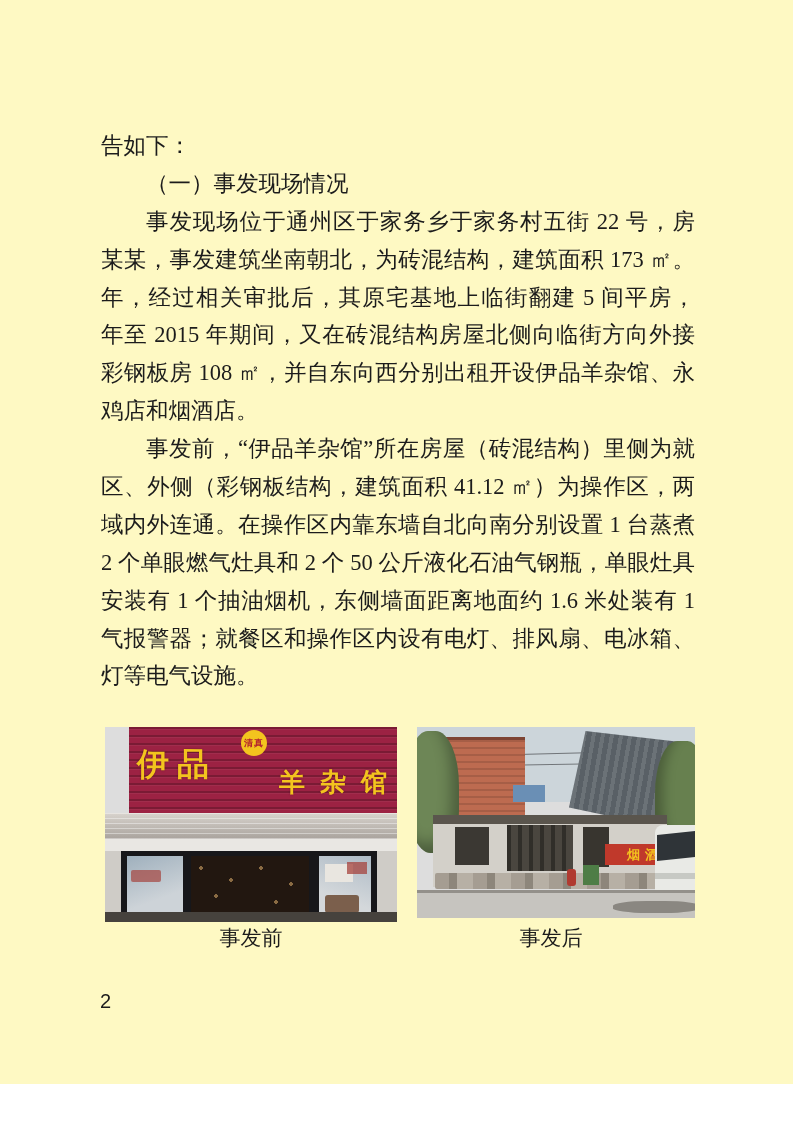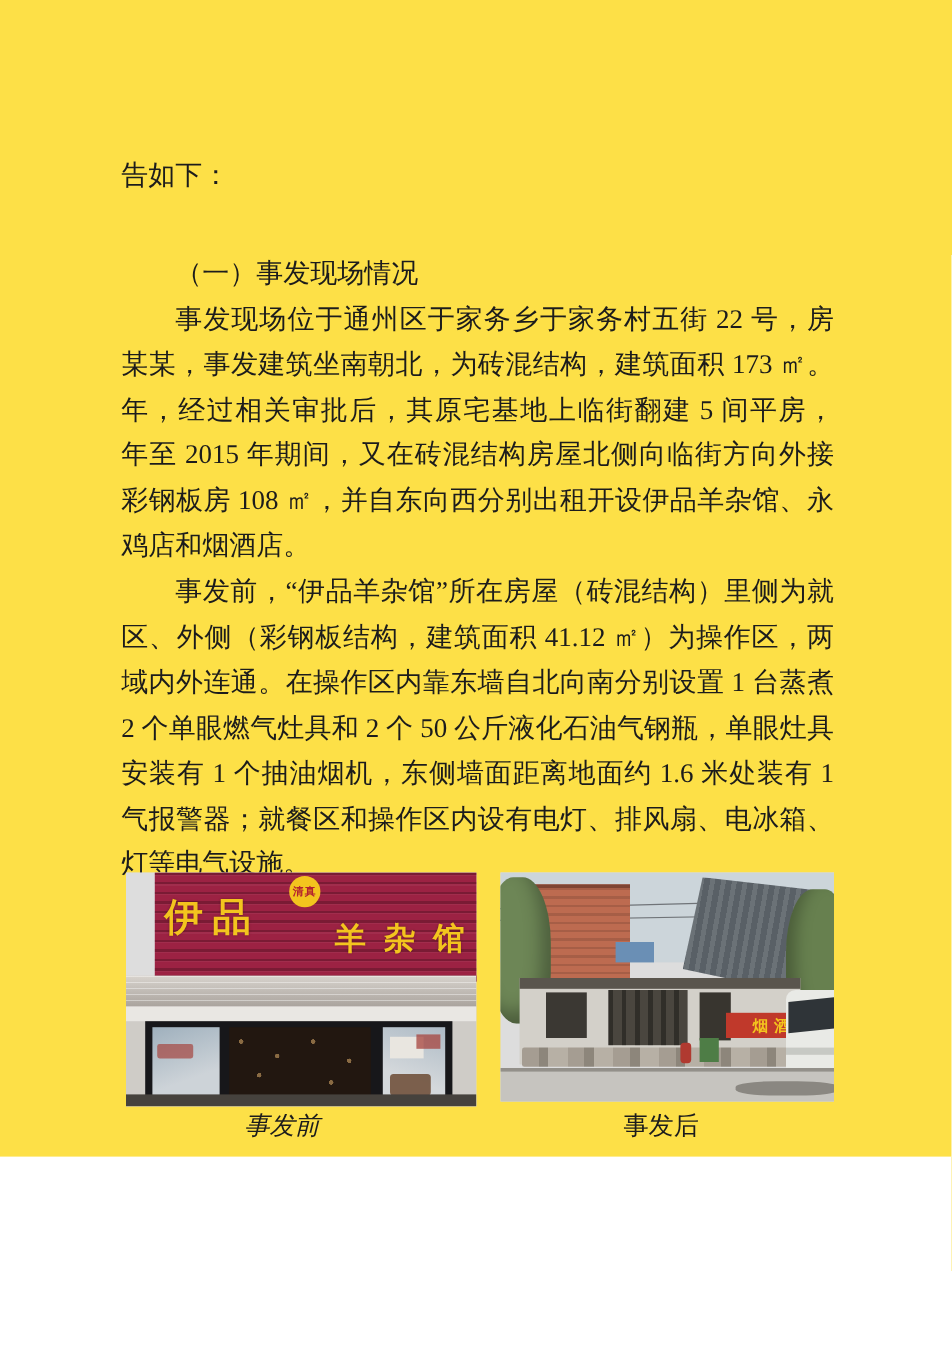--- a/index.html
+++ b/index.html
@@ -1,25 +1,25 @@
 <!DOCTYPE html>
 <html style="--sign-red: #9c2243; --sign-yellow: #f3c41e; --banner-red: #c0392b; --text: #1c1c1c;"><head>
 <meta charset="utf-8">
 <style>
   html,body{margin:0;padding:0;background:#ffffff;}
   .page{
-    position:relative;width:793px;height:964px;background:#fde047;overflow:hidden;
+    position:relative;width:793px;height:1084px;background:#fef9c3;overflow:hidden;
     font-family:"Liberation Serif","DejaVu Serif",serif;color:var(--text,#1c1c1c);
   }
   .content{position:absolute;left:101px;top:127px;width:594px;}
   .line{height:37.9px;line-height:37.9px;font-size:22.5px;white-space:nowrap;}
   .line.just{text-align:justify;text-align-last:justify;text-justify:inter-character;white-space:normal;overflow:hidden;}
   .line.indent{text-indent:45px;}
   .line.h1{font-family:"Liberation Sans","DejaVu Sans",sans-serif;font-weight:700;font-size:24px;padding-left:45px;}
-  .line.sub{padding-left:45px;margin-top:44px;}
+  .line.sub{padding-left:45px;}
 
   
   .photo{position:absolute;overflow:hidden;background:#ddd;}
   .photo *{position:absolute;}
   .photo-before{left:105px;top:727px;width:292px;height:195px;}
   .photo-after{left:417px;top:727px;width:278px;height:191px;}
 
   
   .pb-sign{left:0;top:0;width:292px;height:86px;background:var(--sign-red,#9c2243);
     background-image:repeating-linear-gradient(180deg,rgba(0,0,0,.22) 0 2px,rgba(255,255,255,.05) 2px 3px,transparent 3px 8px);
@@ -72,21 +72,21 @@
     font-family:"Liberation Sans",sans-serif;}
   .pa-bin{left:166px;top:138px;width:16px;height:20px;background:#4e7d46;}
   .pa-cyl{left:150px;top:142px;width:9px;height:17px;background:#b03a30;border-radius:3px;}
   .pa-truck{left:238px;top:98px;width:44px;height:88px;background:#e9eae6;border-radius:8px 3px 0 0;}
   .pa-windshield{left:2px;top:8px;width:38px;height:26px;background:#2f3438;transform:skewY(-6deg);}
   .pa-truck-stripe{left:0;top:48px;width:44px;height:6px;background:#c7c9c4;}
   .pa-road{left:0;top:163px;width:278px;height:28px;background:#c6c4bf;border-top:3px solid #93908a;}
   .pa-shadow{left:196px;top:174px;width:86px;height:12px;background:#8a8781;border-radius:40%;}
 
   .caption{position:absolute;top:924px;font-size:21px;text-align:center;}
-  .caption-before{left:105px;width:292px;transform:translateX(-16px);font-style:italic;}
+  .caption-before{left:121px;width:292px;transform:translateX(-16px);}
   .caption-after{left:417px;width:278px;transform:translateX(-5px);}
   .section2{position:absolute;left:146px;top:954px;font-size:22.5px;line-height:34px;}
   .page-number{position:absolute;left:100px;top:990px;font-size:20px;font-family:"Liberation Sans",sans-serif;}
 </style>
 </head>
 <body>
 
 <div class="page">
 
   <div class="content">

